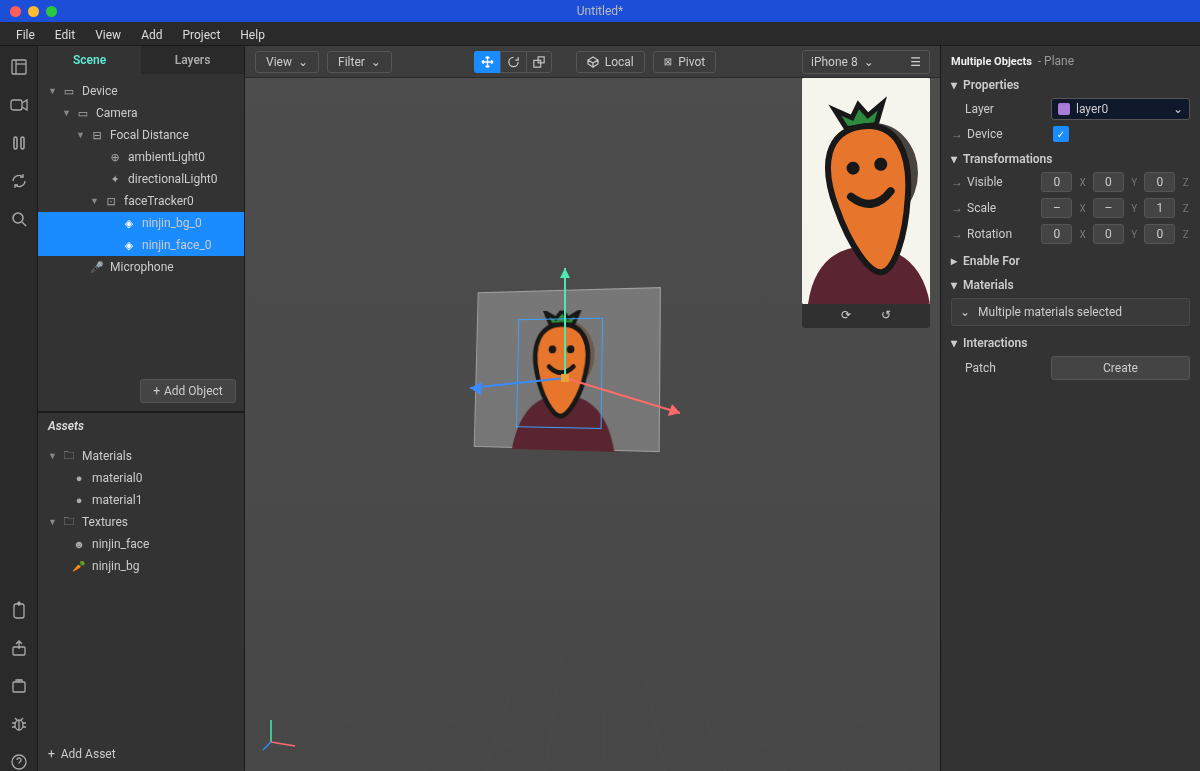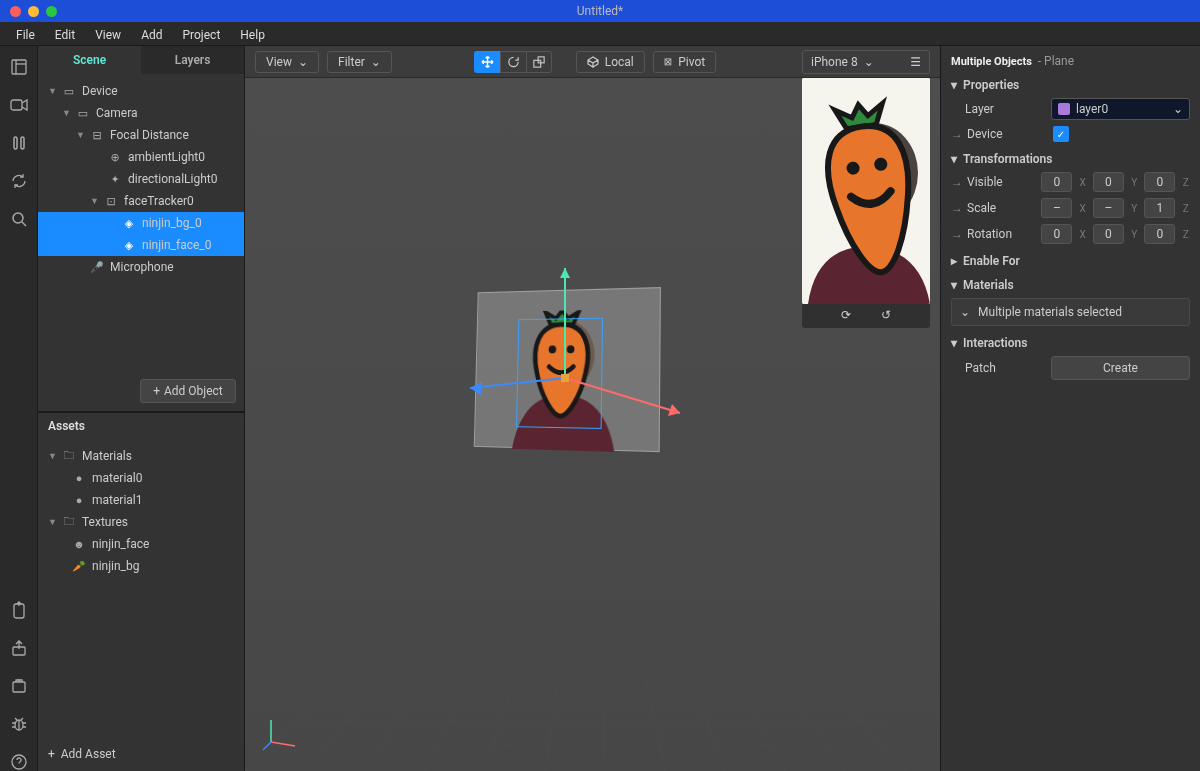--- a/index.html
+++ b/index.html
@@ -24,21 +24,21 @@
 .tab { flex:1; display:flex; align-items:center; justify-content:center; color:#aaa; font-weight:600; cursor:default; }
 .tab.active { background:#333; color:#5eead4; }
 .tree { flex:1; overflow:auto; padding-top:6px; }
 .node { display:flex; align-items:center; height:22px; padding-left:8px; gap:6px; cursor:default; color:#ddd; }
 .node .disc { color:#888; font-size:9px; width:8px; }
 .node.selected { background:#1a8cff; color:#fff; }
 .node .nicon { width:14px; text-align:center; color:#aaa; font-size:11px; }
 .node.selected .nicon { color:#fff; }
 .addbtn { margin:8px; margin-left:auto; width:96px; height:24px; background:#444; border:1px solid #555; border-radius:3px; display:flex; align-items:center; justify-content:center; gap:4px; color:#ddd; cursor:default; }
 
-.assets-head { padding:6px 10px; font-weight:600; color:#ddd; background:#333; border-top:1px solid #1a1a1a; }
+.assets-head { padding:6px 10px; font-weight:600; color:#ddd; background:#333; border-top:1px solid #1a1a1a;font-style:italic; }
 .assets { flex:0 0 360px; display:flex; flex-direction:column; border-top:1px solid #1a1a1a; }
 
 .viewport { flex:1; background:#4a4a4a; position:relative; display:flex; flex-direction:column; }
 .vptoolbar { height:32px; background:#3c3c3c; border-bottom:1px solid #2a2a2a; display:flex; align-items:center; padding:0 10px; gap:8px; }
 .vpbtn { height:22px; padding:0 10px; background:#3c3c3c; border:1px solid #555; border-radius:3px; display:flex; align-items:center; gap:6px; color:#ccc; cursor:default; }
 .vpbtn.small { padding:0 6px; width:26px; justify-content:center; }
 .vpbtn-group { display:flex; }
 .vpbtn-group .vpbtn { border-radius:0; border-right:none; }
 .vpbtn-group .vpbtn:first-child { border-radius:3px 0 0 3px; }
 .vpbtn-group .vpbtn:last-child { border-radius:0 3px 3px 0; border-right:1px solid #555; }

